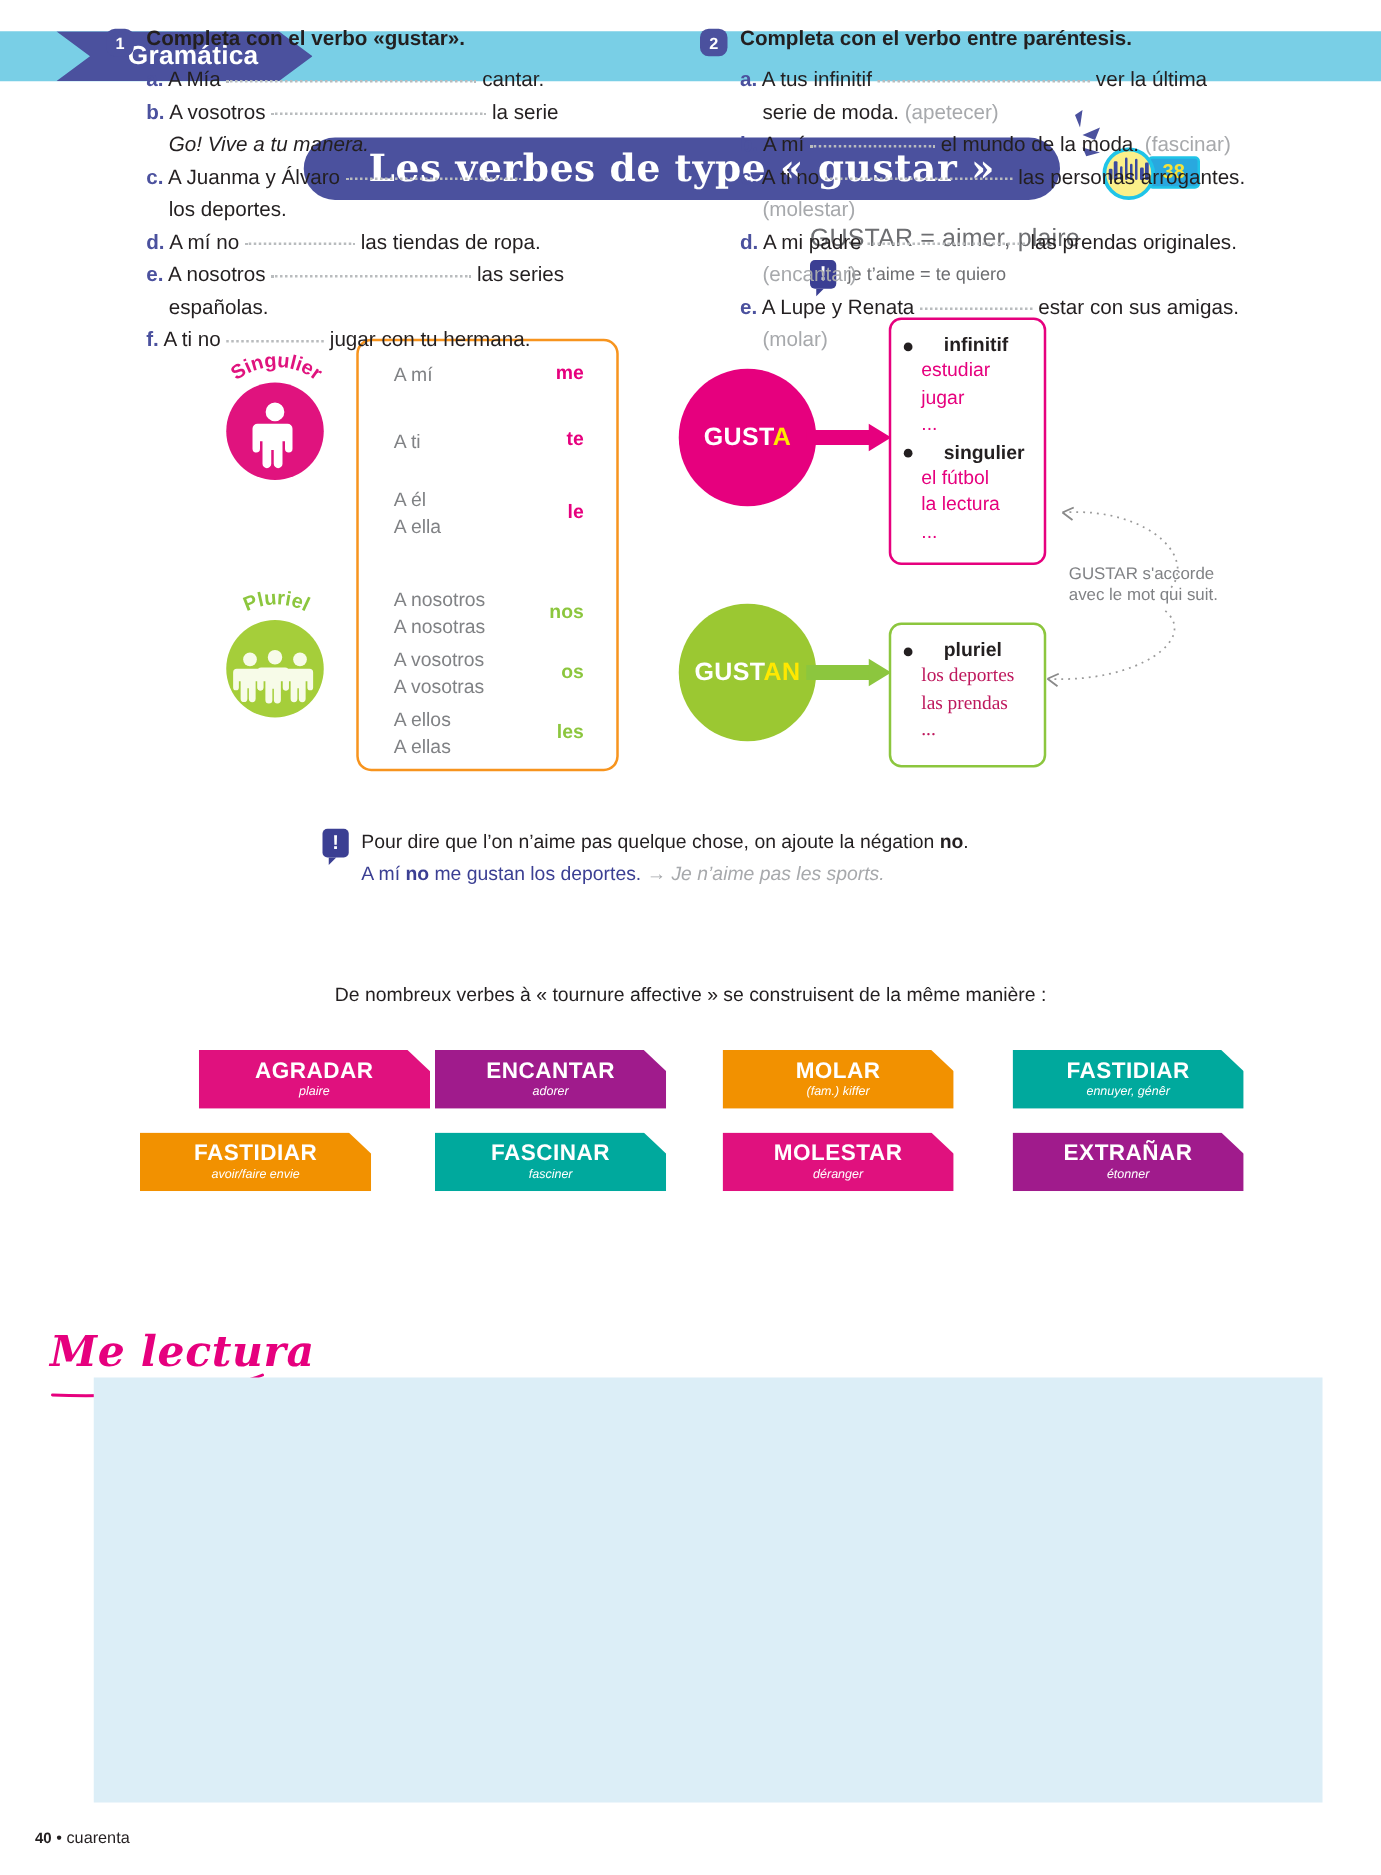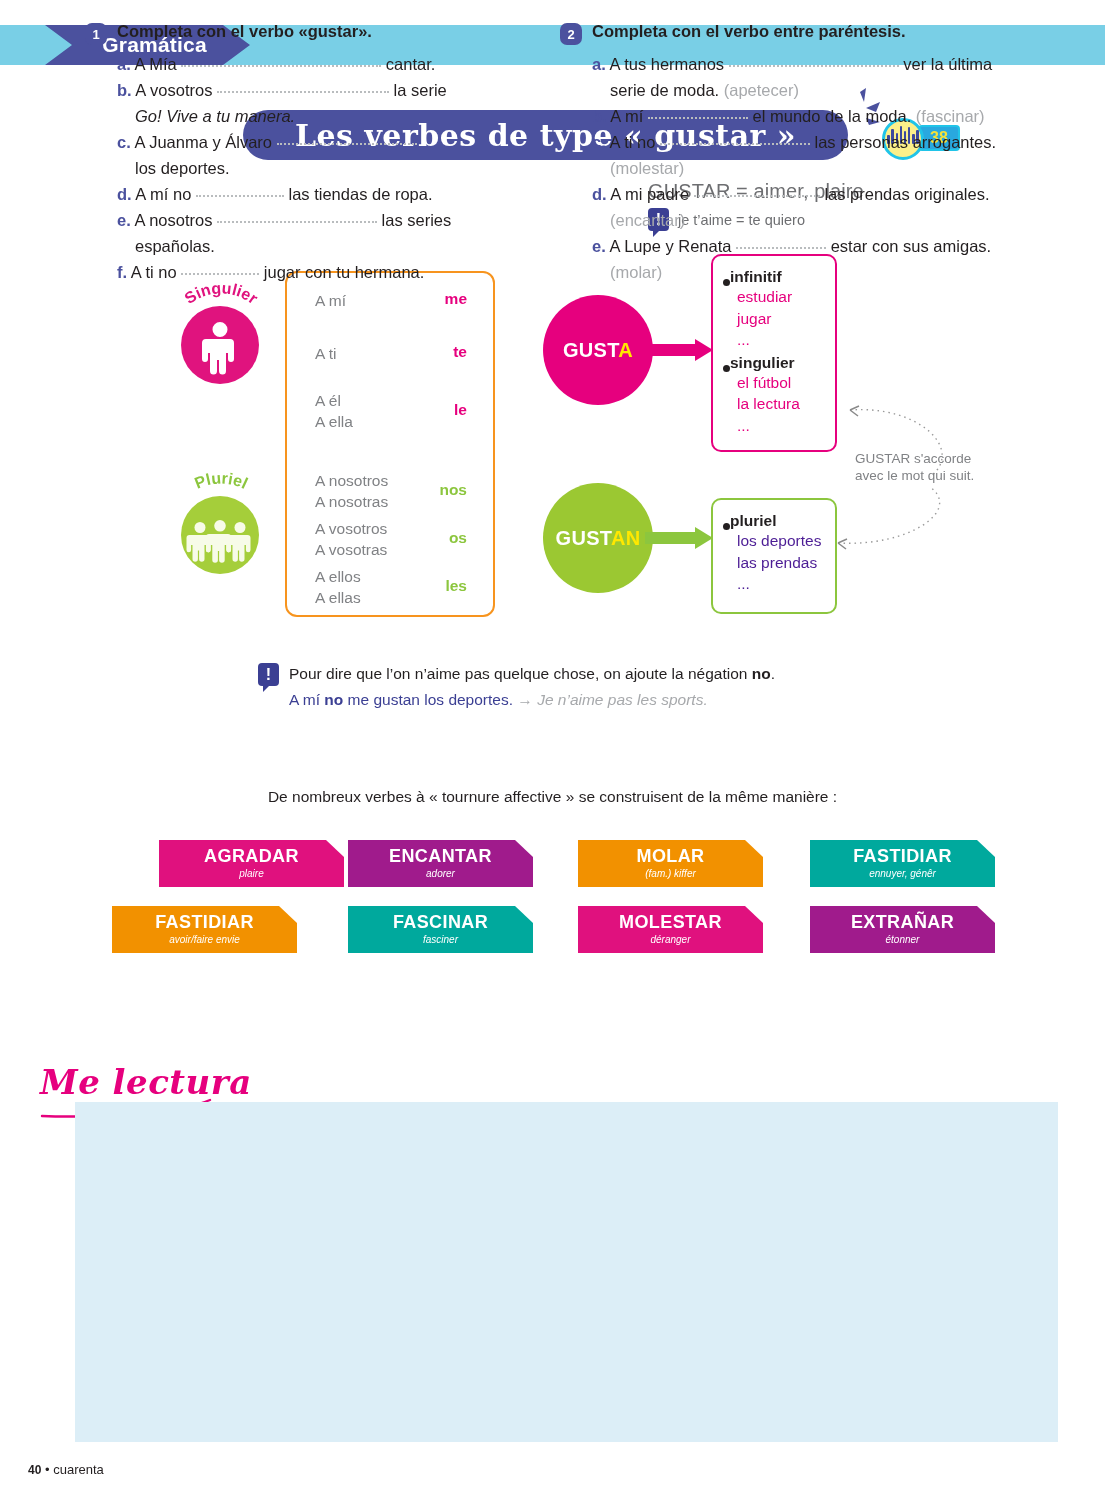--- a/index.html
+++ b/index.html
@@ -114,25 +114,25 @@
   .garrow .shaft { position:absolute; left:0; top:5px; height:12px; }
   .garrow .head {
     position:absolute; right:0; top:0; width:0; height:0;
     border-top: 11px solid transparent; border-bottom: 11px solid transparent;
   }
 
   
   .rbox { position: absolute; border-radius: 10px; background:#fff; }
   .rbox.pink { border: 2px solid #e6007e; }
   .rbox.green { border: 2px solid #8cc63e; }
-  .rbox .bullet-line { display:flex; align-items:flex-end; gap:0; }
+  .rbox .bullet-line { display:flex; align-items:center; gap:25px; }
   .rbox .dot { width:7px; height:7px; border-radius:50%; background:#231f20; flex:none; }
   .rbox .hd { font-size: 15.5px; font-weight: bold; color:#231f20; }
   .rbox .it { font-size: 15.5px; padding-left: 14px; line-height: 21.5px; }
-  .it.pink { color:#e6007e; } .it.green { color:#4c1d95; }
+  .it.pink { color:#e6007e; } .it.green { color:#be185d;font-family:Liberation Serif, serif; }
 
   .accord-note {
     position:absolute; left: 855px; top: 450px; width: 165px;
     font-size: 13.5px; color:#808285; line-height: 17px;
   }
 
   
   .neg-note { position: absolute; left: 258px; top: 663px; width: 620px; }
   .neg-note .nrow { display:flex; align-items:flex-start; gap: 10px; }
   .neg-l1 { font-size: 15.5px; color:#231f20; line-height: 22px; }
@@ -455,21 +455,21 @@
   </div>
 
   <div class="ex-col" style="left:560px; width:470px;">
     <div class="ex-head">
       <div class="ex-badge">2</div>
       <div class="ex-title">Completa con el verbo entre paréntesis.</div>
     </div>
     <div class="ex-items">
       <div class="ex-item">
         <span class="ex-let">a.</span>
-        <span>A tus hermanos</span>
+        <span>A tus infinitif</span>
         <span class="blank" style="width:170px"></span>
         <span>ver la última</span>
         <div class="ex-sub">
           <span>serie de moda.</span>
           <span class="hint">(apetecer)</span>
         </div>
       </div>
       <div class="ex-item">
         <span class="ex-let">b.</span>
         <span>A mí</span>

